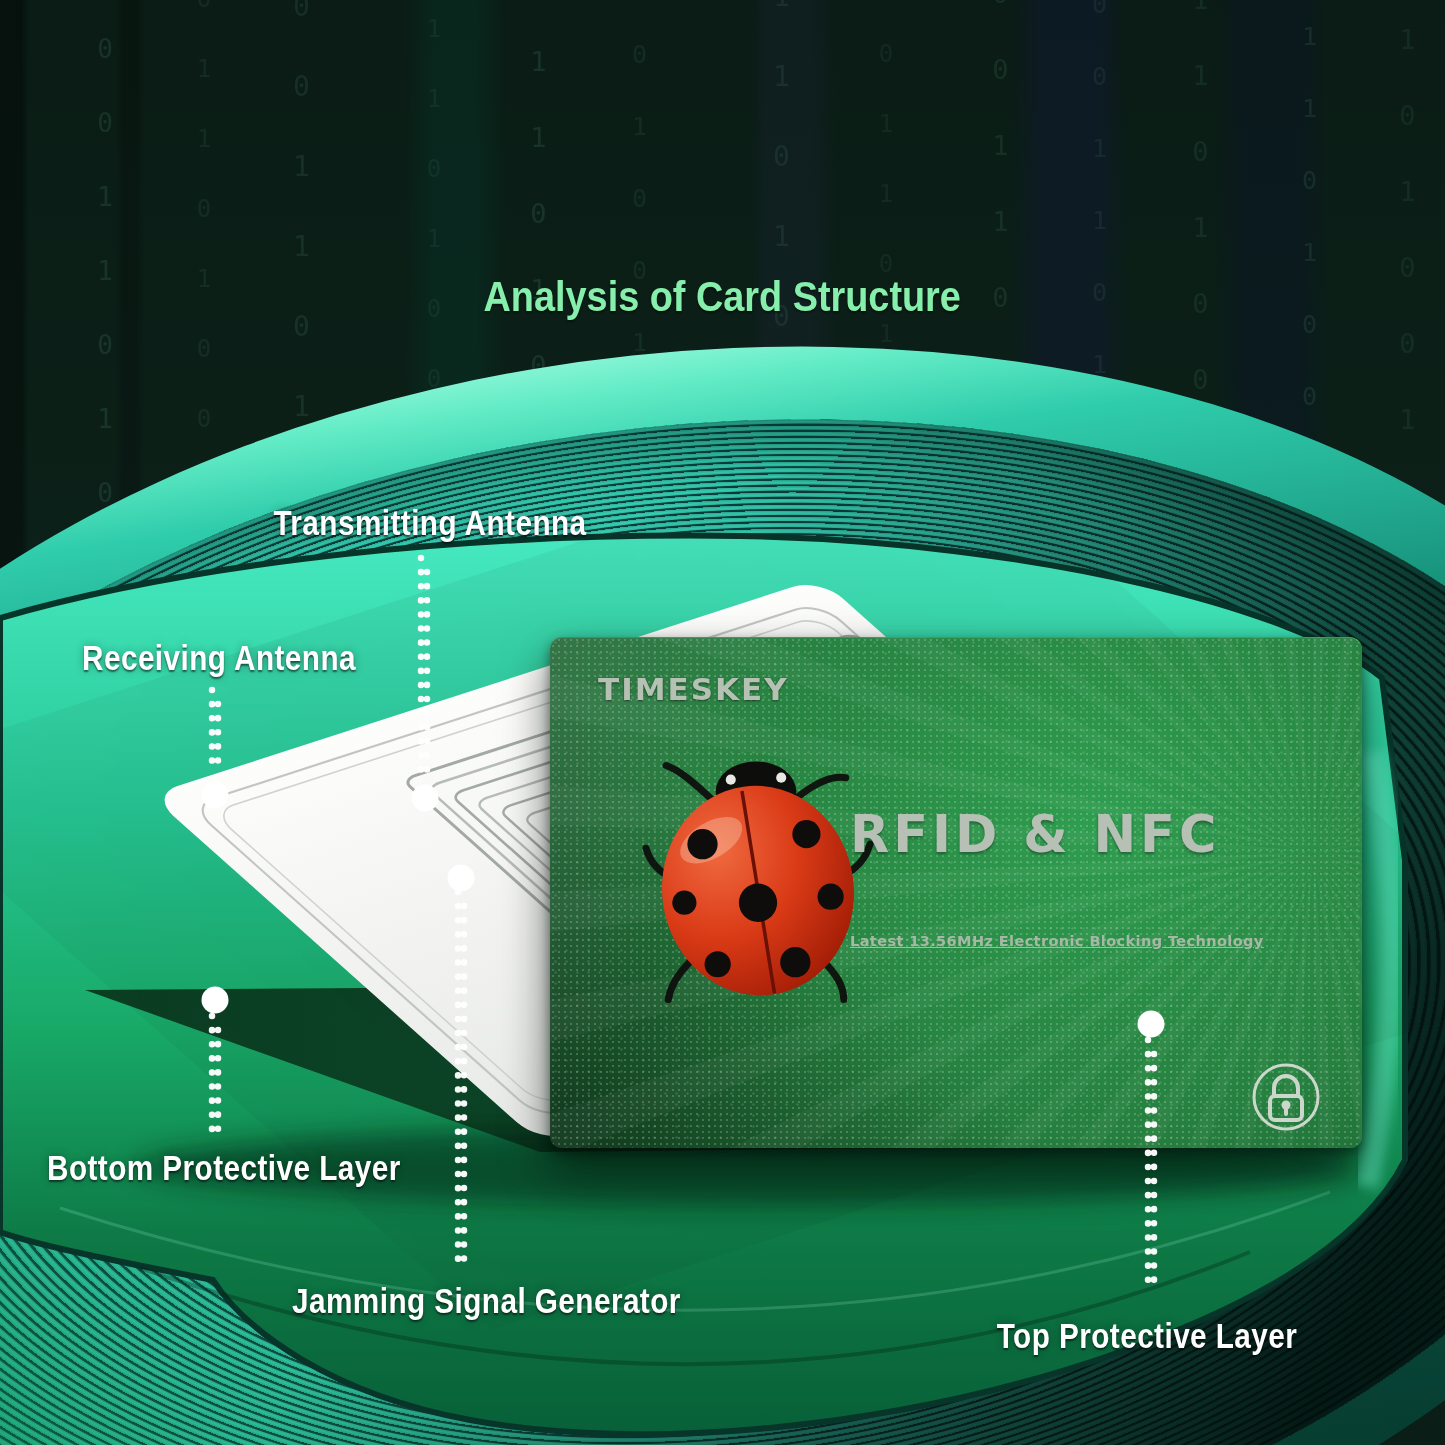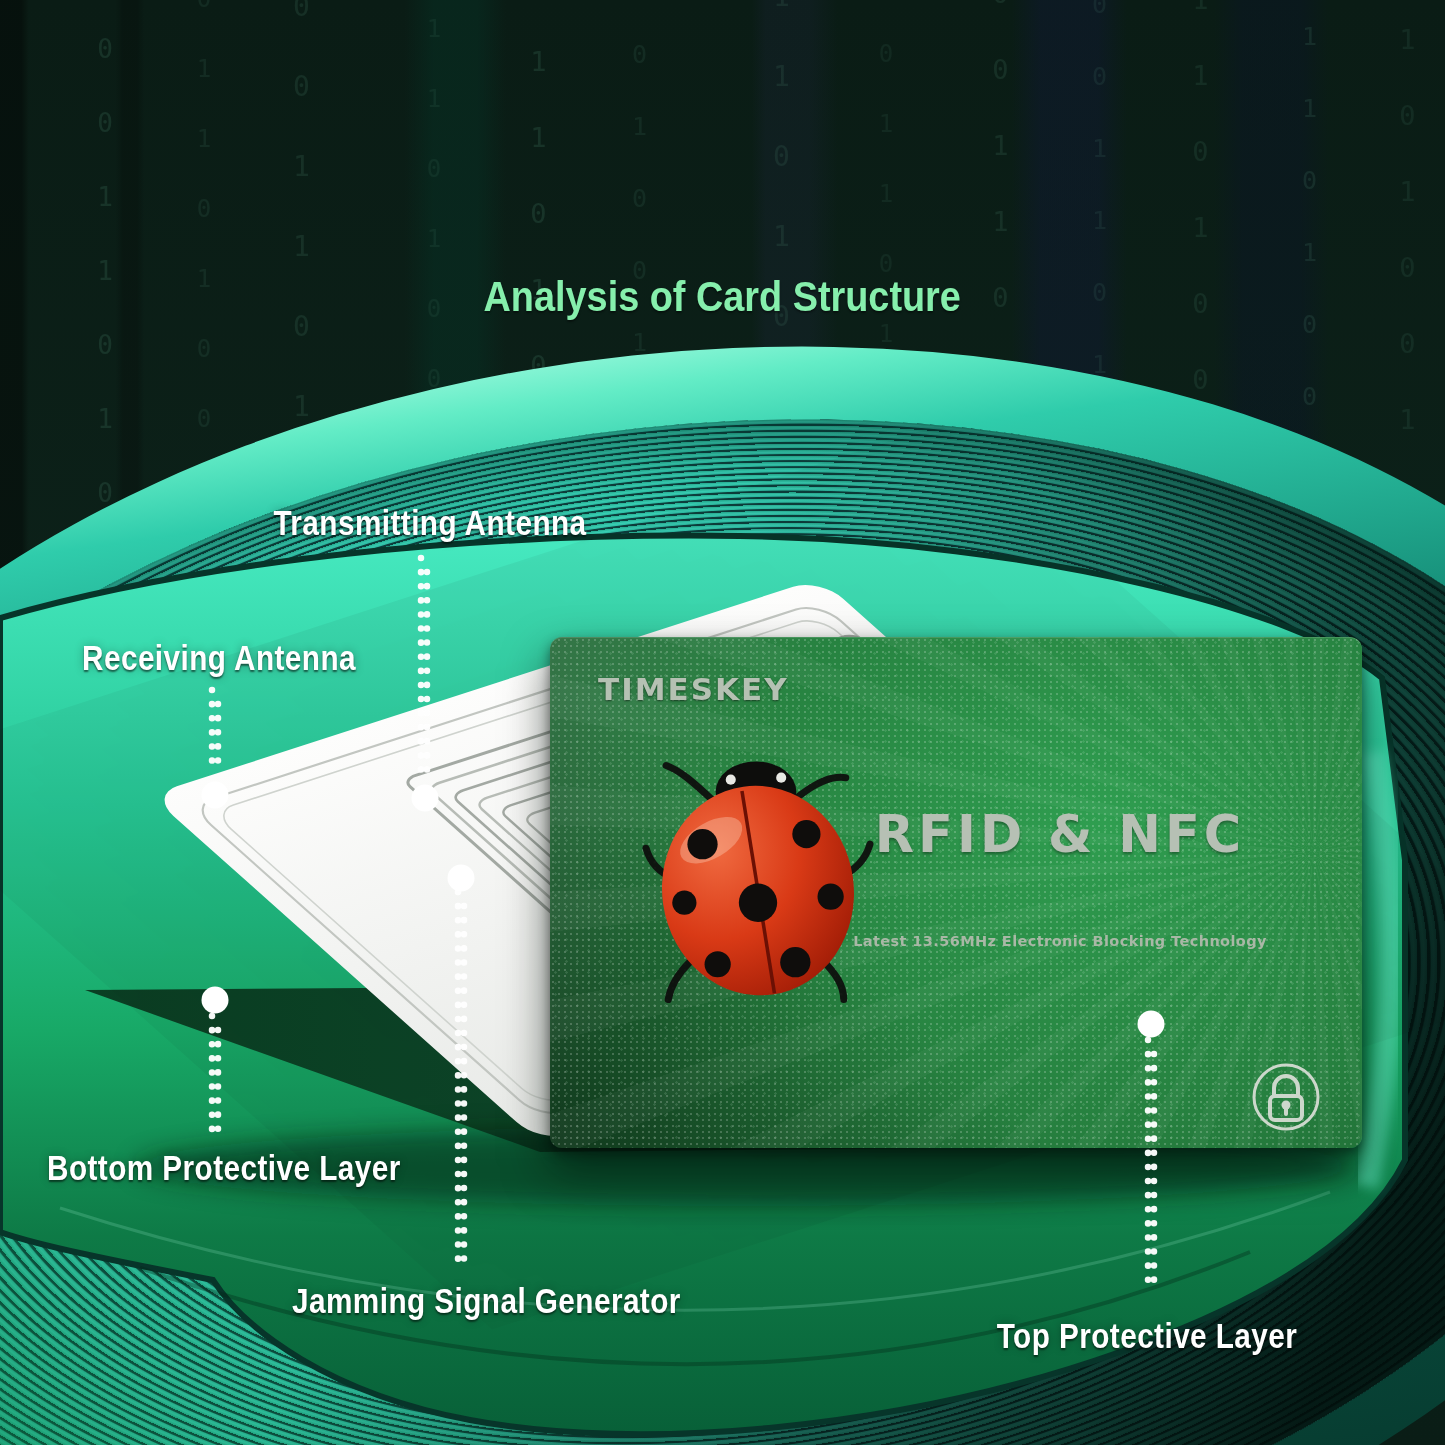--- a/index.html
+++ b/index.html
@@ -60,26 +60,26 @@
     background-size:6px 6px, 11px 11px, auto, auto, auto, auto;
     box-shadow:0 22px 46px rgba(0,14,7,.6), 0 5px 12px rgba(0,0,0,.45),
                inset 0 1px 1px rgba(255,255,255,.16);
   }
   .brand{
     position:absolute;left:48px;top:34px;
     font-family:"DejaVu Sans",sans-serif;font-weight:800;font-size:31px;letter-spacing:2px;
     color:#b5c1b3;text-shadow:0 1px 2px rgba(0,0,0,.5);
   }
   #cardtext{
-    position:absolute;left:300px;top:0;width:420px;height:100%;text-align:center;
+    position:absolute;left:300px;top:0;width:420px;height:100%;
     font-family:"DejaVu Sans",sans-serif;color:#b6c0b4;
   }
   .cline1{position:absolute;left:0;width:100%;top:168px;font-size:51px;font-weight:800;letter-spacing:4px;text-shadow:0 2px 3px rgba(0,0,0,.35);}
   .cline2{position:absolute;left:0;width:100%;top:232px;font-size:39px;font-weight:800;letter-spacing:3px;text-shadow:0 2px 3px rgba(0,0,0,.35);}
-  .ctag  {position:absolute;left:0;width:100%;top:296px;font-size:14.5px;font-weight:700;letter-spacing:.4px;color:#a9b8a6;}
+  .ctag  {position:absolute;left:0;width:100%;top:296px;font-size:14.5px;font-weight:700;letter-spacing:.4px;color:#a9b8a6;text-decoration:underline;}
   #ladybug{position:absolute;left:92px;top:112px;}
   #lockwrap{position:absolute;left:698px;top:422px;}
   
   .callout{
     position:absolute;width:400px;text-align:center;color:#fff;
     font-size:35px;font-weight:700;letter-spacing:.5px;
     transform:scaleX(.85);transform-origin:center;
     text-shadow:0 2px 2px rgba(0,10,6,.55), 0 0 10px rgba(0,10,6,.3);
     white-space:nowrap;
   }

